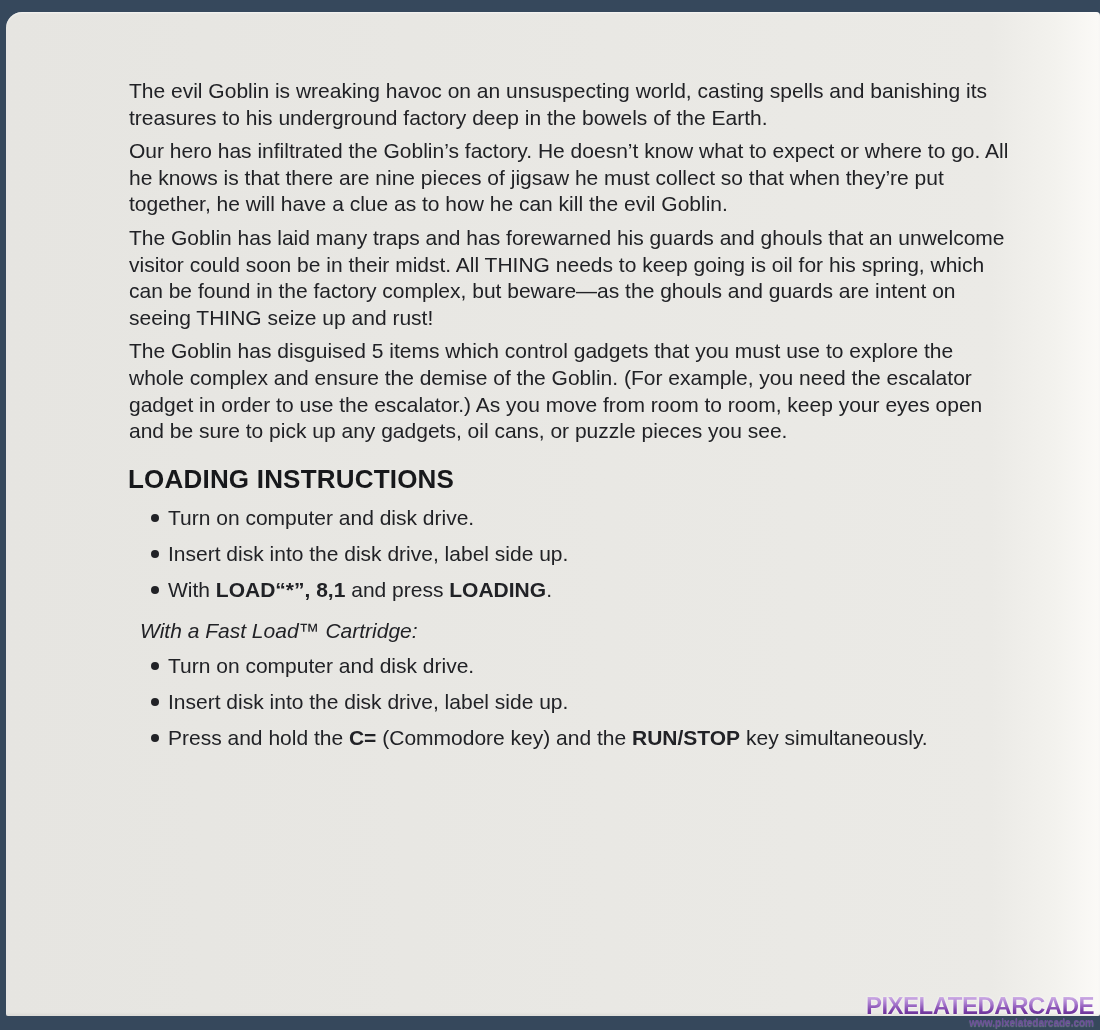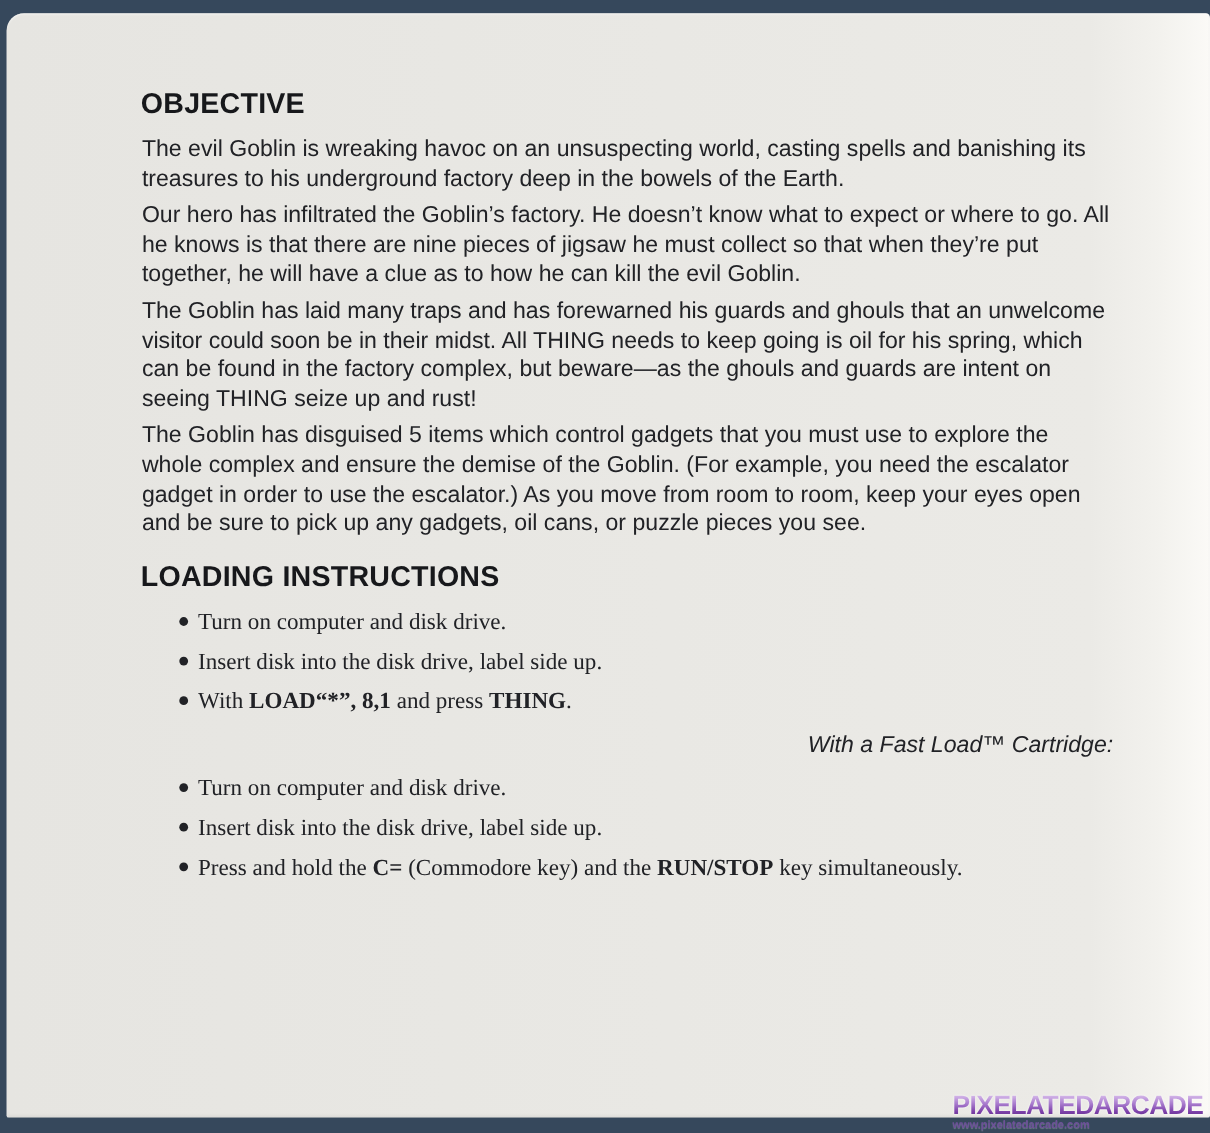--- a/index.html
+++ b/index.html
@@ -20,58 +20,57 @@
     color:#212226; font-size:21px; line-height:26.6px;
   }
   h1 {
     font-size:26px; line-height:32px; font-weight:700;
     letter-spacing:.2px; color:#17181b; margin:0 0 13px;
   }
   h1.h-loading { margin-top:18px; margin-bottom:10px; }
   .paras p { margin:0 1px 7px; }
   .b { font-weight:700;text-align:center; }
   .i { font-style:italic; }
-  ul { list-style:none; margin:12px;font-family:Liberation Serif, serif; }
+  ul { list-style:none; margin:0; }
   li { position:relative; padding-left:40px; margin-bottom:9.5px; }
   .bullet {
     position:absolute; left:23px; top:9px;
     width:8px; height:8px; border-radius:50%; background:#212226;
   }
-  p.fastload { font-style:italic; margin:14px 0 9px;text-align:right; }
-  .watermark { position:absolute; right:6px; bottom:1px; z-index:5; }
+  p.fastload { font-style:italic; margin:14px 12px 9px; }
+  .watermark { position:absolute; right:6px; bottom:1px; text-align:right; z-index:5; }
   .wm-title {
     font-size:24px; line-height:22px; font-weight:700; letter-spacing:-.5px;
     background:linear-gradient(180deg,#d9bdec 0%,#a678cc 40%,#7b3fa8 72%,#5e2b86 100%);
     -webkit-background-clip:text; background-clip:text; color:transparent;
     filter:drop-shadow(0 0 1px rgba(255,255,255,.85));
   }
   .wm-url {
     font-size:10px; line-height:12px; font-weight:700;
     color:#7b51a9; opacity:.8; text-shadow:0 1px 1px rgba(255,255,255,.35);
   }
 </style>
 </head>
 <body>
 
 <div class="page">
   <div class="paper">
     <div class="content">
-      <h1>OBJECTIVE</h1>
       <div class="paras">
           <p><span>The evil Goblin is wreaking havoc on an unsuspecting world, casting spells and banishing its treasures to his underground factory deep in the bowels of the Earth.</span></p>
           <p><span>Our hero has infiltrated the Goblin’s factory. He doesn’t know what to expect or where to go. All he knows is that there are nine pieces of jigsaw he must collect so that when they’re put together, he will have a clue as to how he can kill the evil Goblin.</span></p>
           <p><span>The Goblin has laid many traps and has forewarned his guards and ghouls that an unwelcome visitor could soon be in their midst. All THING needs to keep going is oil for his spring, which can be found in the factory complex, but beware—as the ghouls and guards are intent on seeing THING seize up and rust!</span></p>
           <p><span>The Goblin has disguised 5 items which control gadgets that you must use to explore the whole complex and ensure the demise of the Goblin. (For example, you need the escalator gadget in order to use the escalator.) As you move from room to room, keep your eyes open and be sure to pick up any gadgets, oil cans, or puzzle pieces you see.</span></p>
         </div>
 
       <h1 class="h-loading">LOADING INSTRUCTIONS</h1>
       <ul>
           <li><span class="bullet"></span><span><span>Turn on computer and disk drive.</span></span></li>
           <li><span class="bullet"></span><span><span>Insert disk into the disk drive, label side up.</span></span></li>
-          <li><span class="bullet"></span><span><span>With </span><span class="b">LOAD“*”,</span><span> </span><span class="b">8,1</span><span> and press </span><span class="b">THING</span><span>.</span></span></li>
+          <li><span class="bullet"></span><span><span>With </span><span class="b">LOAD“*”,</span><span> </span><span class="b">8,1</span><span> and press </span><span class="b">LOADING</span><span>.</span></span></li>
         </ul>
 
       <p class="fastload"><span class="i">With a Fast Load™ Cartridge:</span></p>
       <ul>
           <li><span class="bullet"></span><span><span>Turn on computer and disk drive.</span></span></li>
           <li><span class="bullet"></span><span><span>Insert disk into the disk drive, label side up.</span></span></li>
           <li><span class="bullet"></span><span><span>Press and hold the </span><span class="b">C=</span><span> (Commodore key) and the </span><span class="b">RUN/STOP</span><span> key simultaneously.</span></span></li>
         </ul>
     </div>
   </div>

